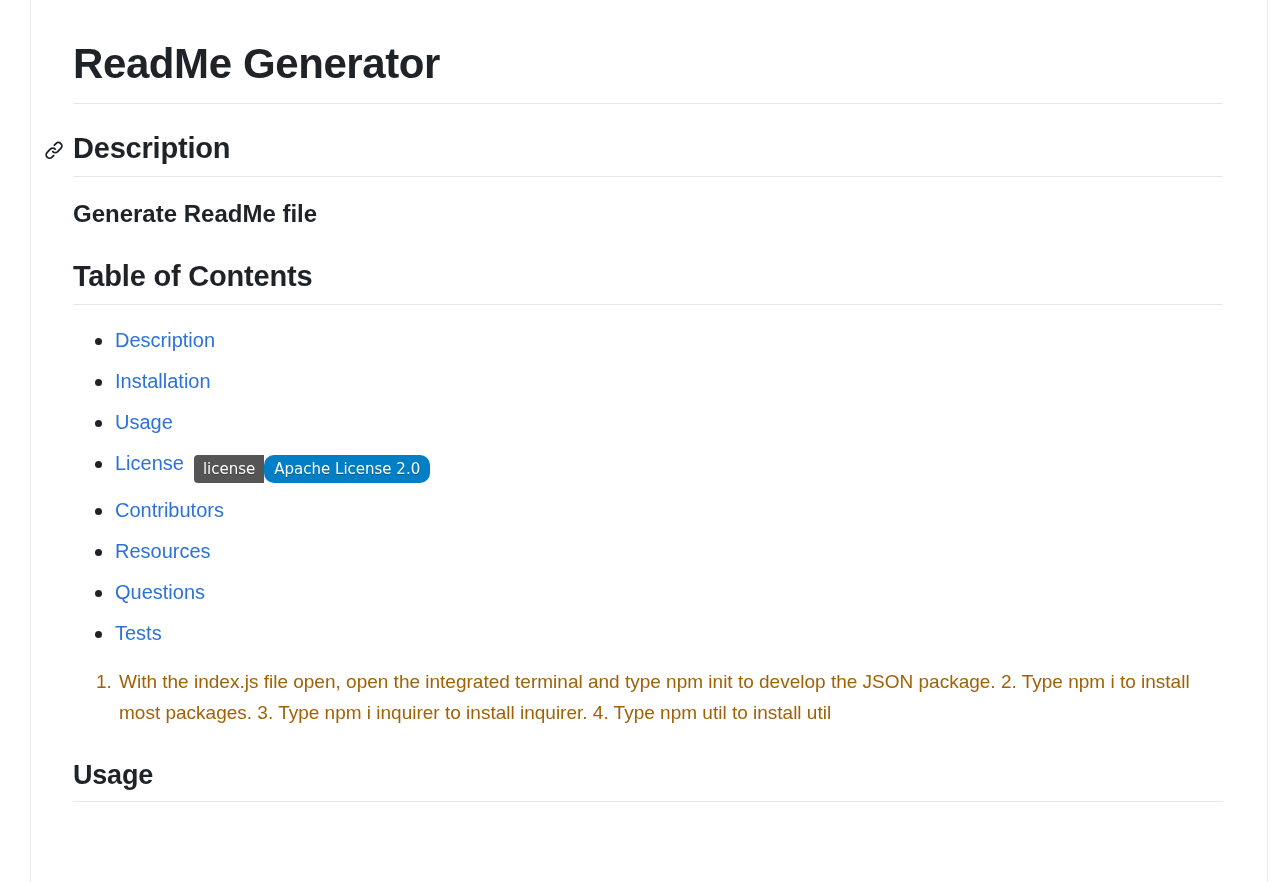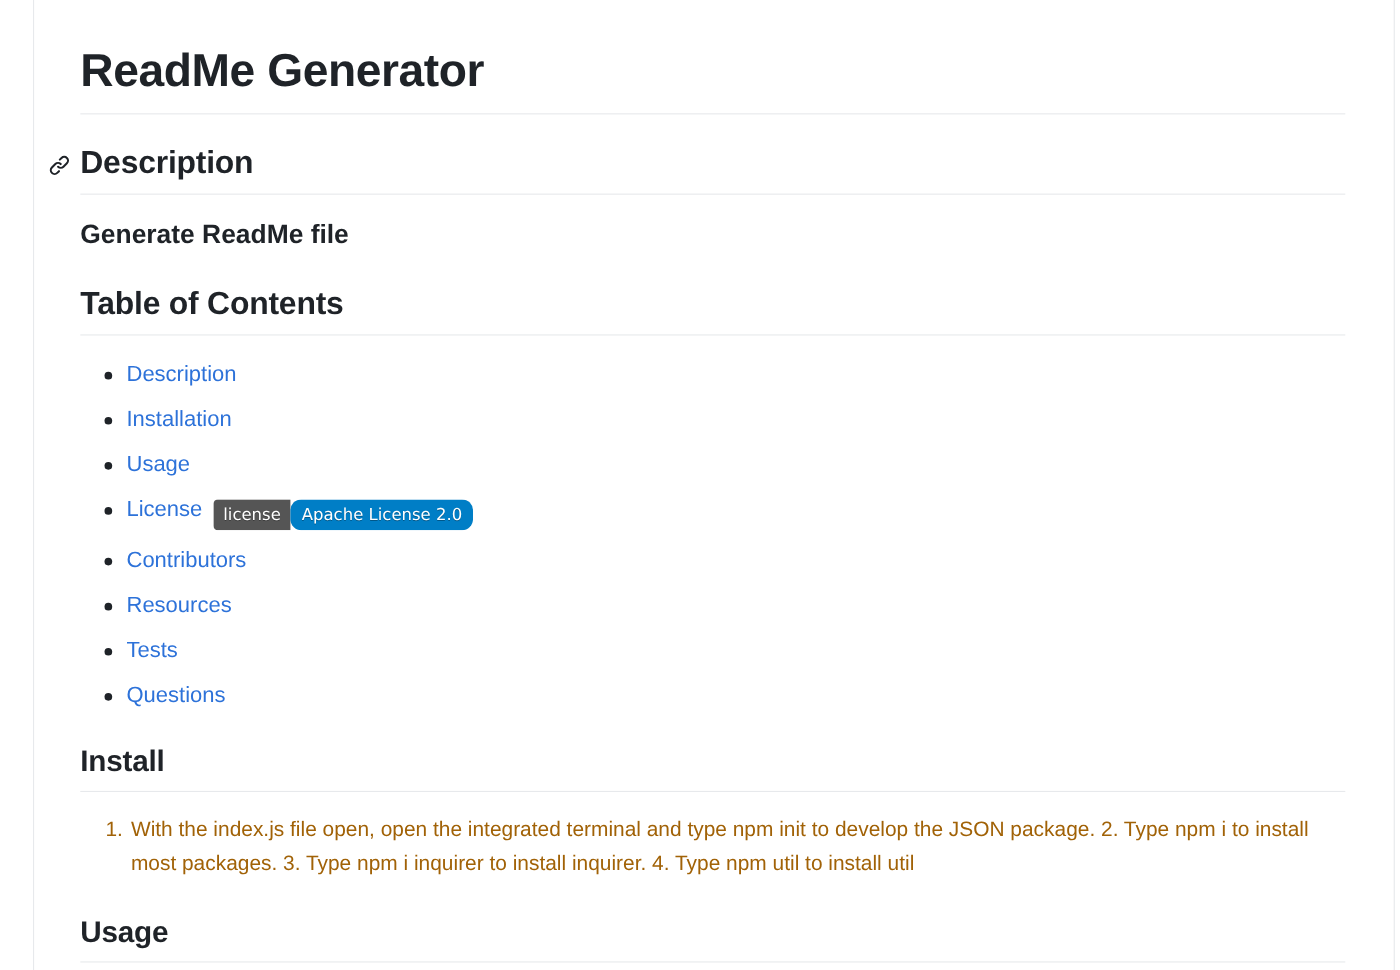--- a/index.html
+++ b/index.html
@@ -200,28 +200,27 @@
             <span class="badge-value">Apache License 2.0</span>
           </span>
       </li>
       <li>
         <a class="toc-link" href="#">Contributors</a>
       </li>
       <li>
         <a class="toc-link" href="#">Resources</a>
       </li>
       <li>
+        <a class="toc-link" href="#">Questions</a>
+      </li>
+      <li>
         <a class="toc-link" href="#">Tests</a>
       </li>
-      <li>
-        <a class="toc-link" href="#">Questions</a>
-      </li>
     </ul>
 
-    <h3 class="section-title-sm">Install</h3>
 
     <ol class="steps-list">
       <li>With the index.js file open, open the integrated terminal and type npm init to develop the JSON package. 2. Type npm i to install most packages. 3. Type npm i inquirer to install inquirer. 4. Type npm util to install util</li>
     </ol>
 
     <h3 class="section-title-sm">Usage</h3>
 
   </div>
 </div>
 

